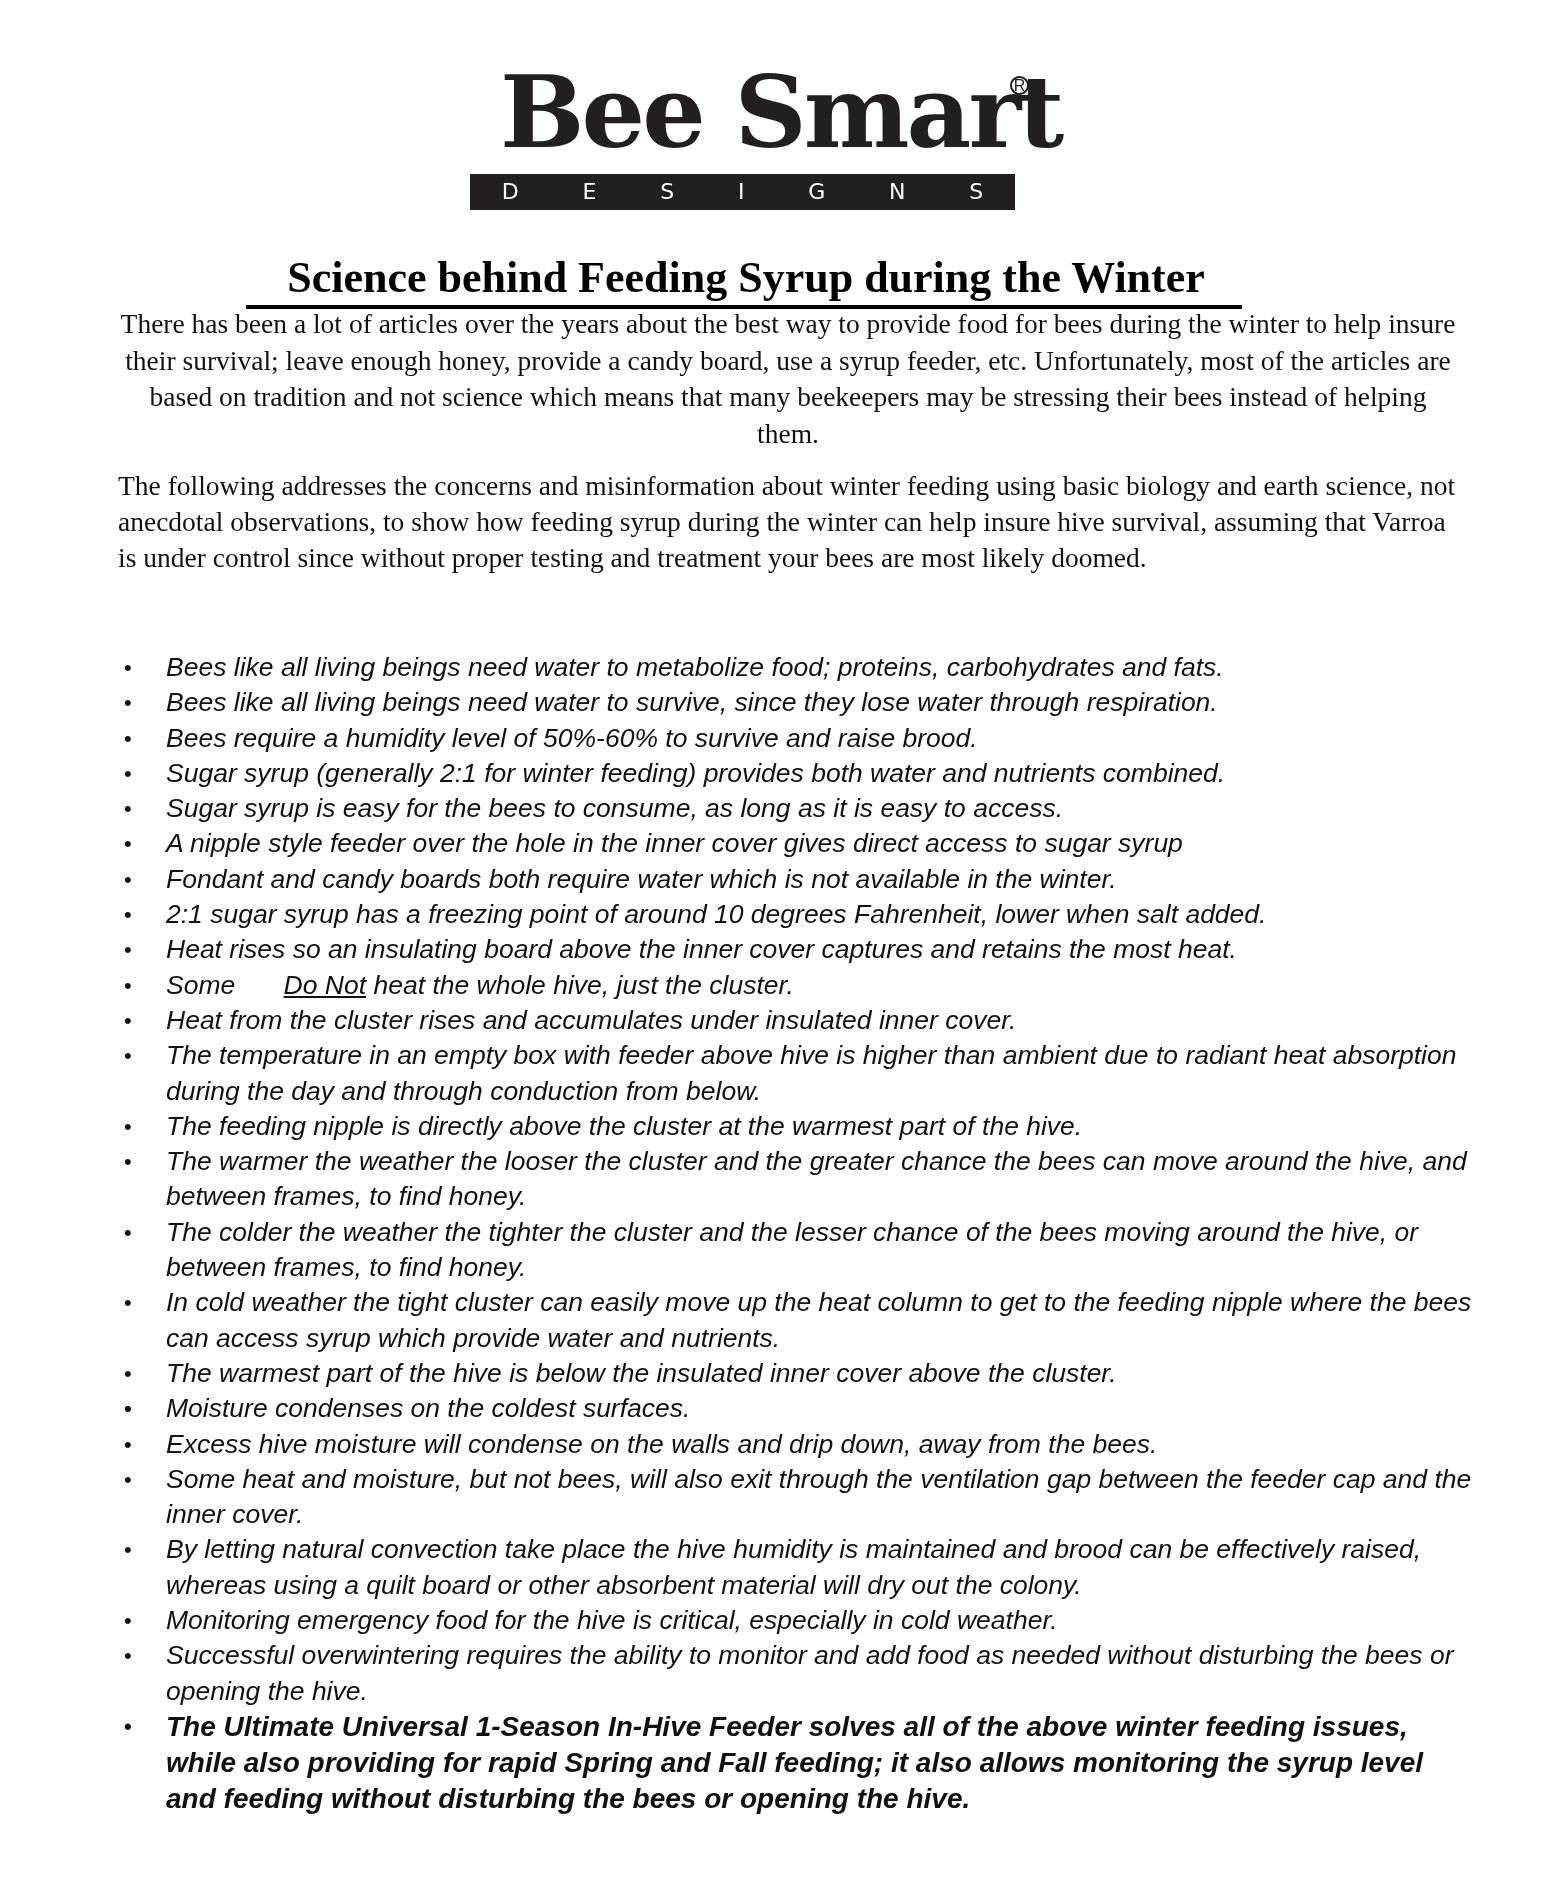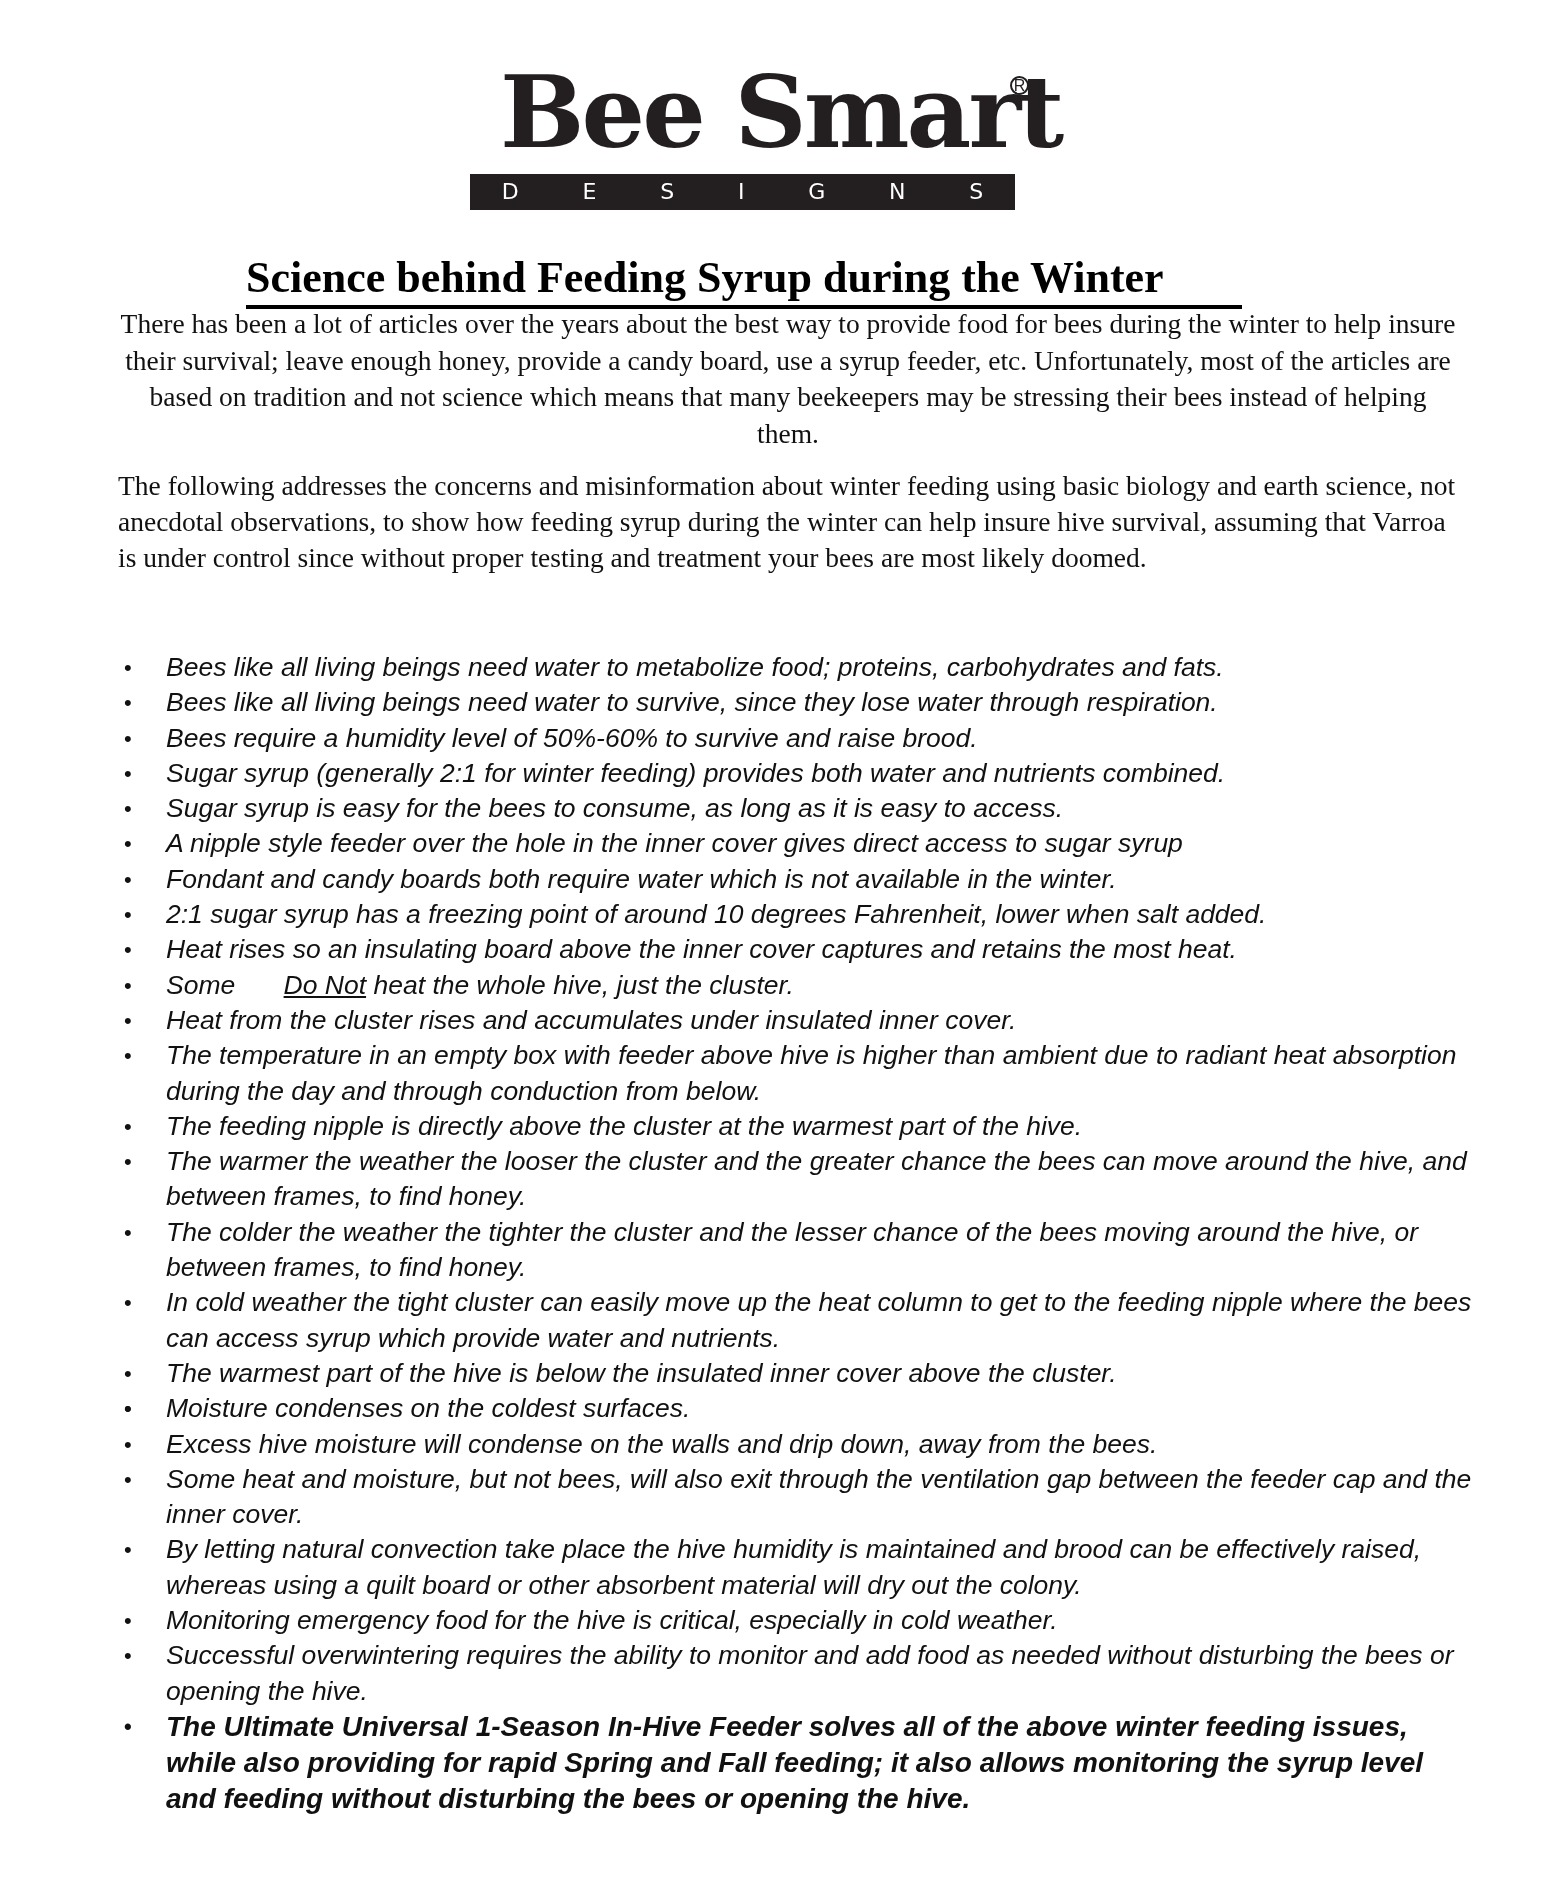--- a/index.html
+++ b/index.html
@@ -62,21 +62,21 @@
     <span>D</span>
     <span>E</span>
     <span>S</span>
     <span>I</span>
     <span>G</span>
     <span>N</span>
     <span>S</span>
   </div>
 </div>
 
-<h1 class="title" style="margin:0;">Science behind Feeding Syrup during the Winter</h1>
+<h1 class="title" style="margin:0;text-align:center;">Science behind Feeding Syrup during the Winter</h1>
 <div class="title-underline"></div>
 
 <p class="para p1" style="margin:0;">There has been a lot of articles over the years about the best way to provide food for bees during the winter to help insure their survival; leave enough honey, provide a candy board, use a syrup feeder, etc. Unfortunately, most of the articles are based on tradition and not science which means that many beekeepers may be stressing their bees instead of helping them.</p>
 <p class="para p2" style="margin:0;">The following addresses the concerns and misinformation about winter feeding using basic biology and earth science, not anecdotal observations, to show how feeding syrup during the winter can help insure hive survival, assuming that Varroa is under control since without proper testing and treatment your bees are most likely doomed.</p>
 
 <ul class="bullets">
   <li><span class="dot">•</span><span>Bees like all living beings need water to metabolize food; proteins, carbohydrates and fats.</span></li>
   <li><span class="dot">•</span><span>Bees like all living beings need water to survive, since they lose water through respiration.</span></li>
   <li><span class="dot">•</span><span>Bees require a humidity level of 50%-60% to survive and raise brood.</span></li>
   <li><span class="dot">•</span><span>Sugar syrup (generally 2:1 for winter feeding) provides both water and nutrients combined.</span></li>

